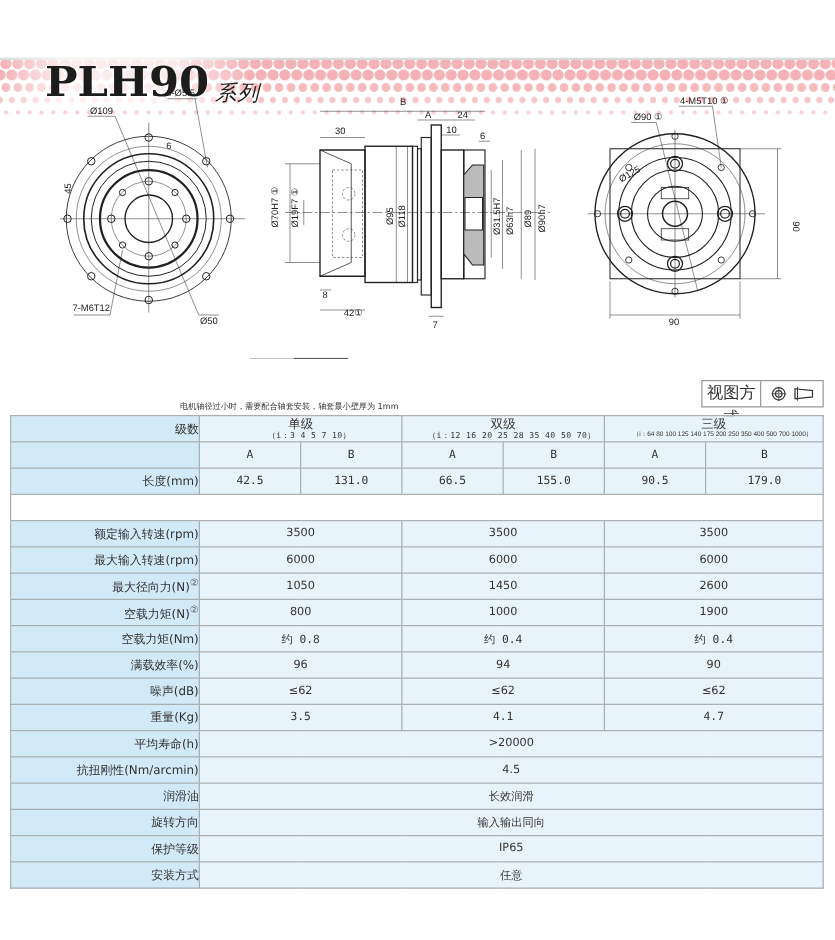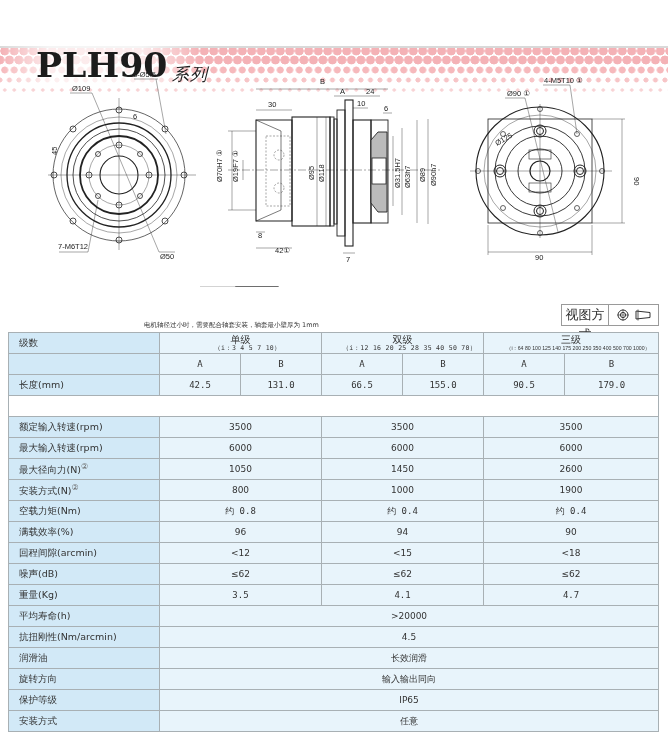--- a/index.html
+++ b/index.html
@@ -22,21 +22,21 @@
   .dim { font-family:"Liberation Sans", sans-serif; font-size:7.5px; fill:#222; }
 
   .note { position:absolute; left:128px; top:321px; font-size:6.5px; color:#333;margin-left:16px; }
 
   .view-box { position:absolute; left:561px; top:304px; width:96px; height:20px; border:1px solid #9a9a9a; background:#fff; display:flex; }
   .view-label { width:46px; border-right:1px solid #9a9a9a; font-size:13px; line-height:20px; text-align:center; color:#333; }
   .view-icons { flex:1; display:flex; align-items:center; justify-content:center; gap:6px; }
 
   table.spec { position:absolute; left:8px; top:332px; border-collapse:collapse; width:650px; table-layout:fixed; font-size:9px; }
   table.spec td { border:1px solid #a8b0b4; height:20px; padding:0; text-align:center; background:#e8f4fb; color:#333; }
-  table.spec td.lbl { background:#d2e9f7; text-align:left; padding-left:10px; font-size:9.5px; }
+  table.spec td.lbl { background:#d2e9f7; text-align:right; padding-left:10px; font-size:9.5px; }
   table.spec td.blank { background:#ffffff; height:20px; }
   table.spec td.mono { font-family:"DejaVu Sans Mono", monospace; font-size:9px; }
   .stage-name { display:block; font-size:10px; line-height:9px; }
   .stage-ratio { display:block; font-size:6.5px; line-height:8px; font-family:"DejaVu Sans Mono", monospace; letter-spacing:0.3px;padding-left:14px; }
   .stage-ratio.small { font-size:5.2px; letter-spacing:0; font-family:"Liberation Sans", sans-serif; }
   sup.circ { font-size:8px; color:#666; vertical-align:4px; }
 </style>
 </head>
 <body>
 
@@ -294,44 +294,38 @@
     <td colspan="2">6000</td>
     <td colspan="2">6000</td>
   </tr>
   <tr>
     <td class="lbl"><span>最大径向力(N)</span><sup class="circ">②</sup></td>
     <td colspan="2">1050</td>
     <td colspan="2">1450</td>
     <td colspan="2">2600</td>
   </tr>
   <tr>
-    <td class="lbl"><span>安装方式(N)</span><sup class="circ">②</sup></td>
+    <td class="lbl"><span>空载力矩(N)</span><sup class="circ">②</sup></td>
     <td colspan="2">800</td>
     <td colspan="2">1000</td>
     <td colspan="2">1900</td>
   </tr>
   <tr>
     <td class="lbl">空载力矩(Nm)</td>
     <td colspan="2" class="mono">约 0.8</td>
     <td colspan="2" class="mono">约 0.4</td>
     <td colspan="2" class="mono">约 0.4</td>
   </tr>
   <tr>
     <td class="lbl">满载效率(%)</td>
     <td colspan="2">96</td>
     <td colspan="2">94</td>
     <td colspan="2">90</td>
   </tr>
   <tr>
-    <td class="lbl">回程间隙(arcmin)</td>
-    <td colspan="2">&lt;12</td>
-    <td colspan="2">&lt;15</td>
-    <td colspan="2">&lt;18</td>
-  </tr>
-  <tr>
     <td class="lbl">噪声(dB)</td>
     <td colspan="2">≤62</td>
     <td colspan="2">≤62</td>
     <td colspan="2">≤62</td>
   </tr>
   <tr>
     <td class="lbl">重量(Kg)</td>
     <td colspan="2" class="mono">3.5</td>
     <td colspan="2" class="mono">4.1</td>
     <td colspan="2" class="mono">4.7</td>

